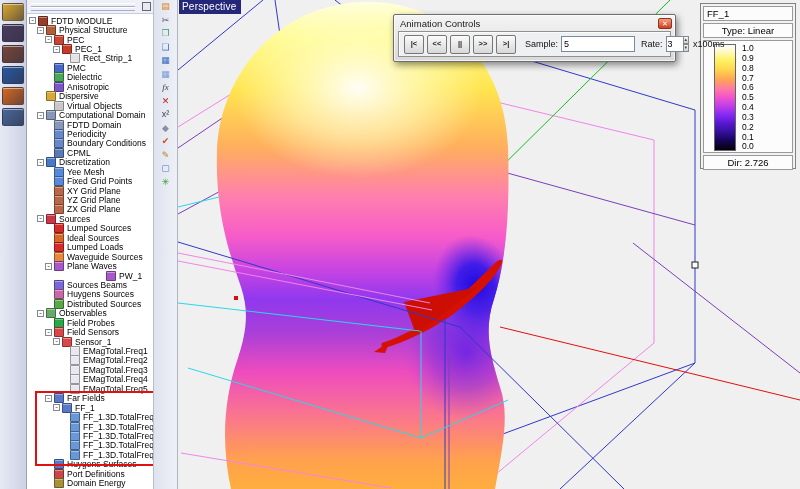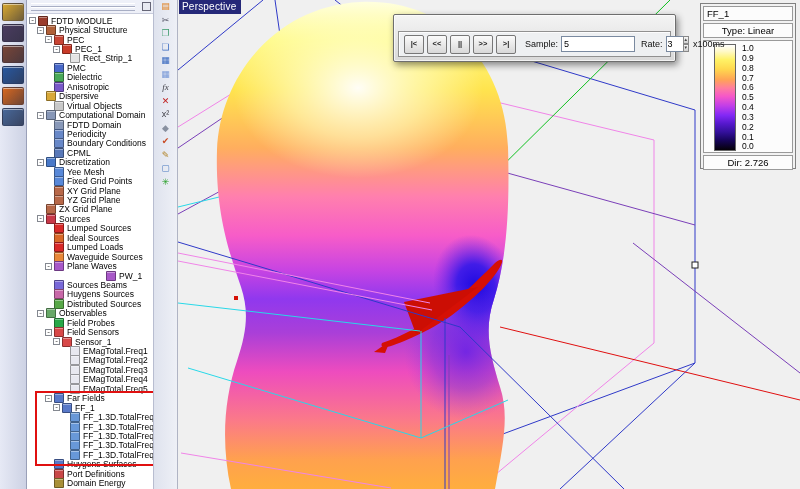--- a/index.html
+++ b/index.html
@@ -197,21 +197,21 @@
       <div class="tree-row" style="padding-left: 18px;">
         <span class="exp-spacer"></span>
         <span class="chip" style="background: rgb(184, 104, 72);"></span>
         <span class="lbl">XY Grid Plane</span>
       </div>
       <div class="tree-row" style="padding-left: 18px;">
         <span class="exp-spacer"></span>
         <span class="chip" style="background: rgb(184, 104, 72);"></span>
         <span class="lbl">YZ Grid Plane</span>
       </div>
-      <div class="tree-row" style="padding-left: 10px; align-items: flex-end;">
+      <div class="tree-row" style="padding-left: 18px; align-items: flex-end;">
         <span class="exp-spacer"></span>
         <span class="chip" style="background: rgb(184, 104, 72);"></span>
         <span class="lbl">ZX Grid Plane</span>
       </div>
       <div class="tree-row" style="padding-left: 10px;">
         <span class="exp">-</span>
         <span class="chip" style="background: rgb(200, 56, 72);"></span>
         <span class="lbl">Sources</span>
       </div>
       <div class="tree-row" style="padding-left: 18px;">
@@ -488,20 +488,24 @@
         <div class="leg-tick">0.3</div>
         <div class="leg-tick">0.2</div>
         <div class="leg-tick">0.1</div>
         <div class="leg-tick">0.0</div>
       </div>
   </div>
   <div class="leg-box" id="leg-dir">Dir: 2.726</div>
 </div>
 
 <div id="anim-dialog">
+  <div id="anim-title">
+    <span class="t">Animation Controls</span>
+    <span id="anim-close">✕</span>
+  </div>
   <div id="anim-body">
     <span id="anim-buttons" style="display:flex;">
         <div class="anim-btn">|&lt;</div>
         <div class="anim-btn">&lt;&lt;</div>
         <div class="anim-btn">||</div>
         <div class="anim-btn">&gt;&gt;</div>
         <div class="anim-btn">&gt;|</div>
       </span>
     <span class="anim-lab">Sample:</span>
     <input id="sample-input" type="text" value="5" style="">

